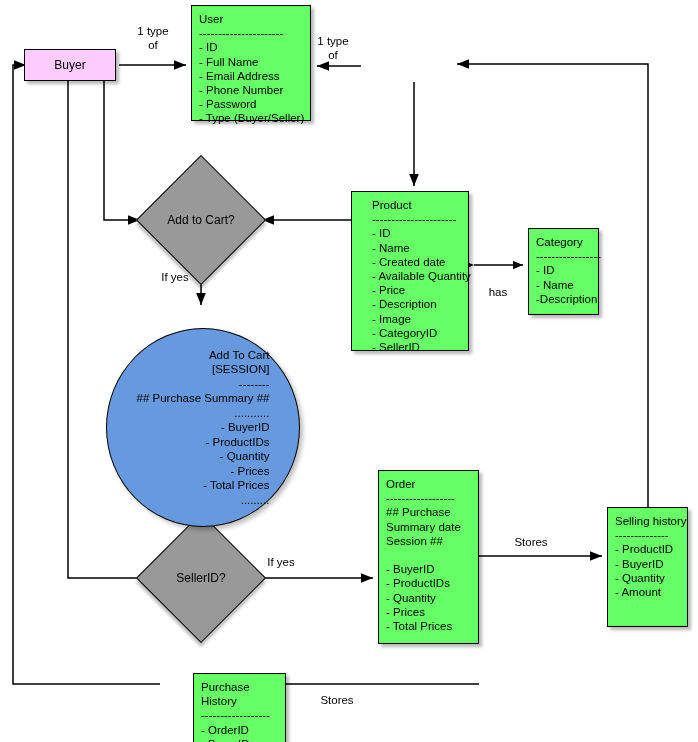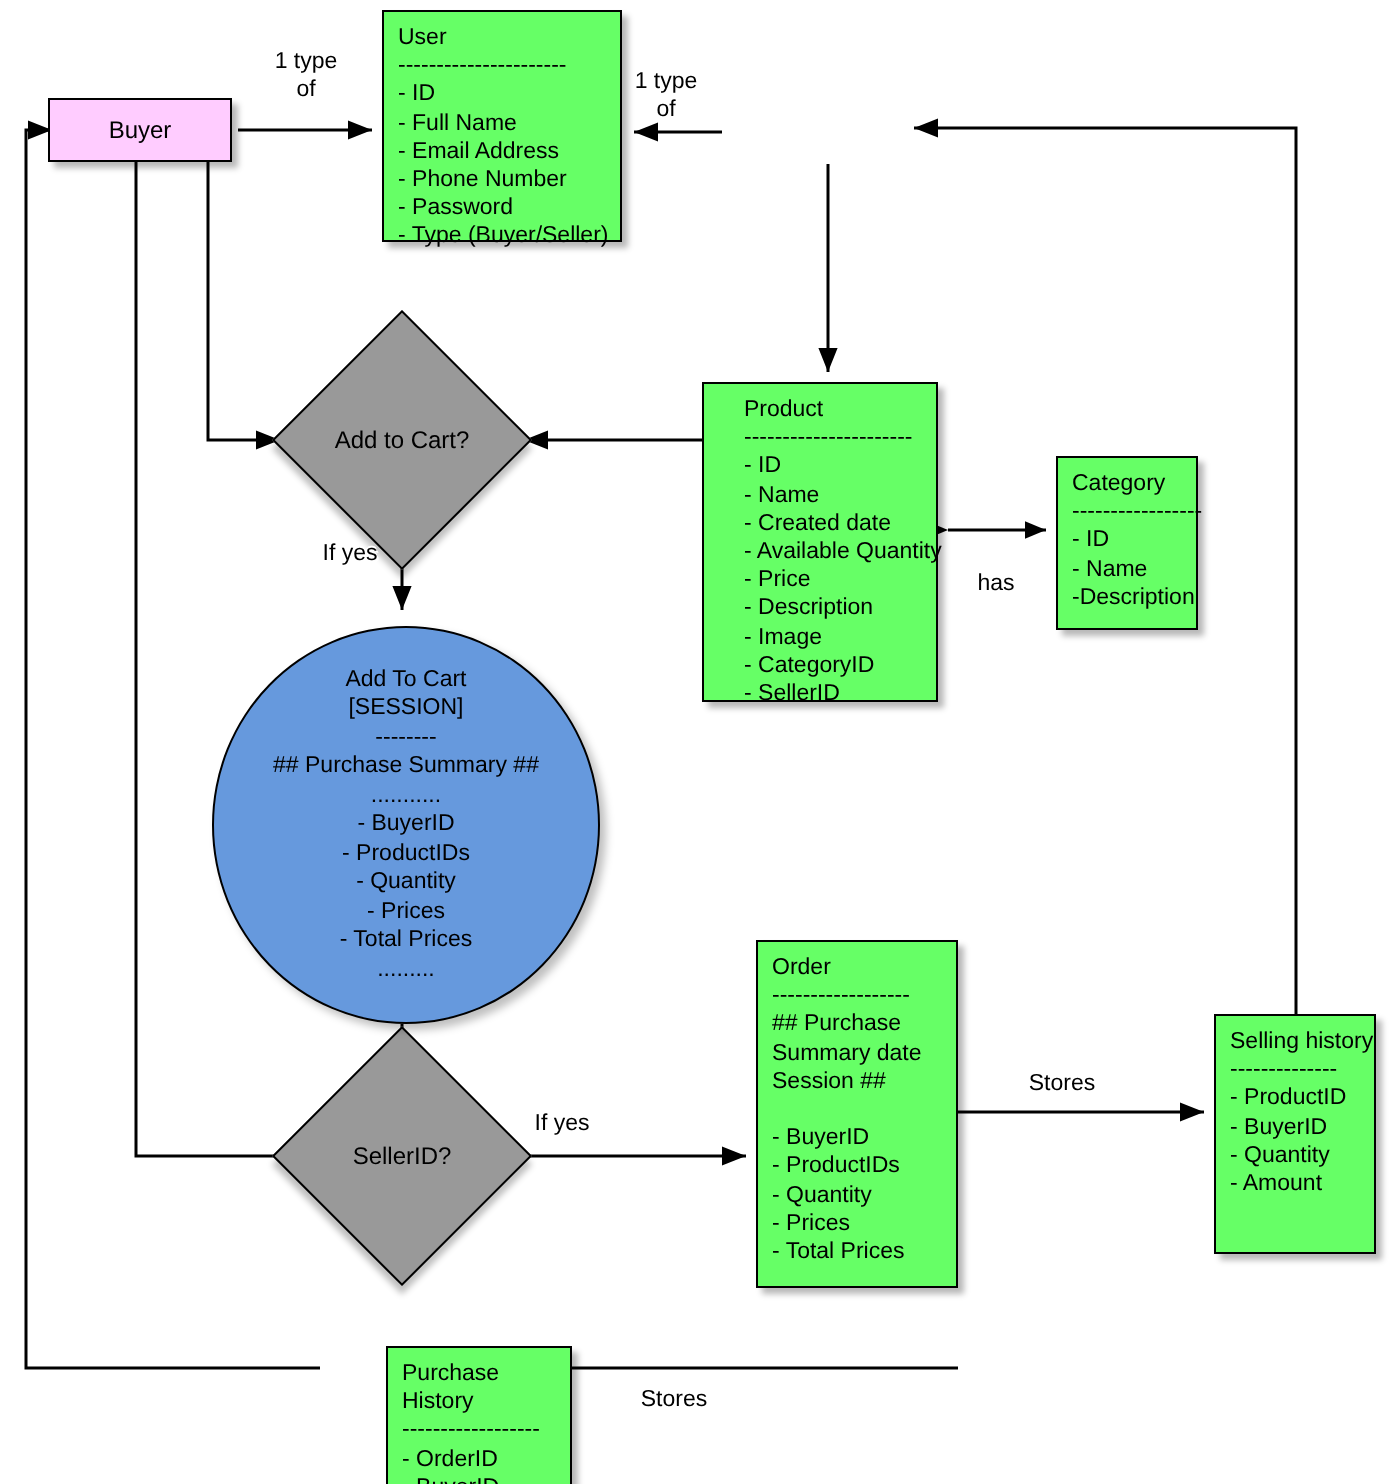--- a/index.html
+++ b/index.html
@@ -137,21 +137,21 @@
   <div class="diamond" style="left:155px;top:174px;width:92px;height:92px;">
     <div class="dshape"></div>
     <div class="dlabel">Add to Cart?</div>
   </div>
 
   <div class="diamond" style="left:155px;top:532px;width:92px;height:92px;">
     <div class="dshape"></div>
     <div class="dlabel">SellerID?</div>
   </div>
 
-  <div class="circle" style="left:106px;top:313px;width:194px;height:199px;">Add To Cart
+  <div class="circle" style="left:106px;top:328px;width:194px;height:199px;text-align:right;">Add To Cart
 [SESSION]
 --------
 ## Purchase Summary ##
 ...........
 - BuyerID
 - ProductIDs
 - Quantity
 - Prices
 - Total Prices
 .........</div>

